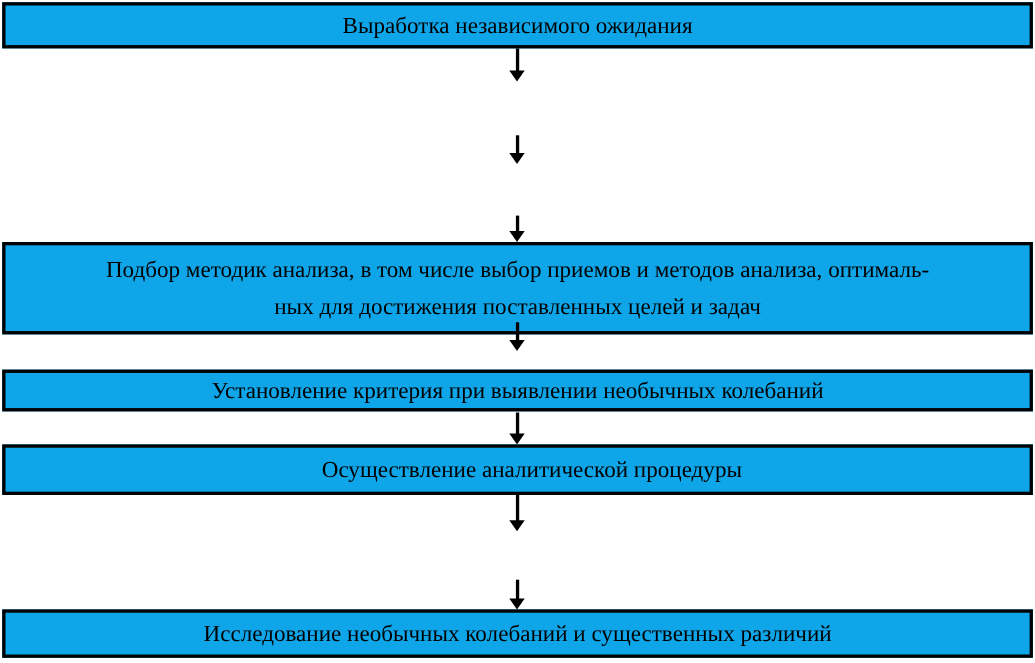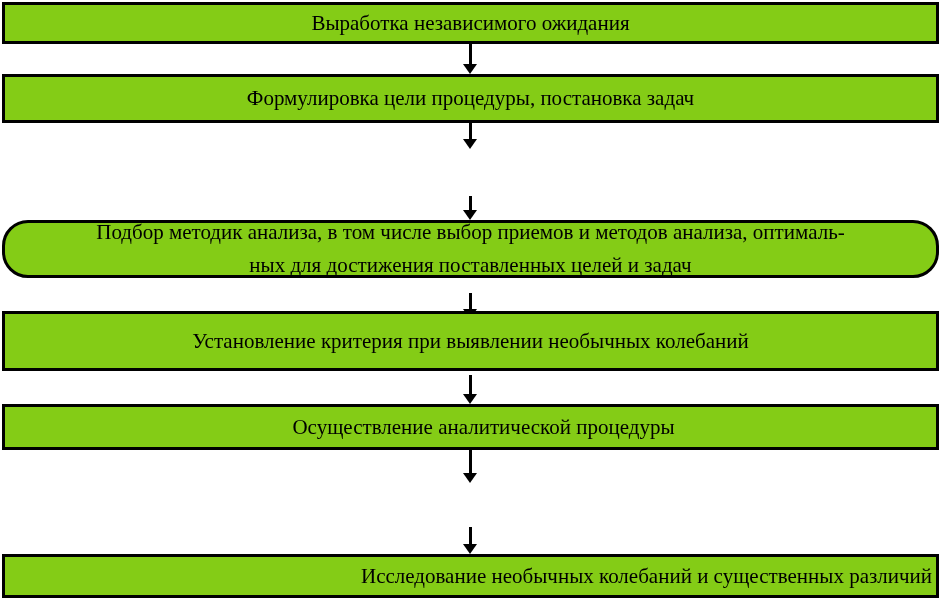--- a/index.html
+++ b/index.html
@@ -15,41 +15,41 @@
     font-family: "Liberation Serif", "DejaVu Serif", serif;
     color: #000000;
     overflow: hidden;
   }
   .box {
     position: absolute;
     left: 2px;
     width: 937px;
     box-sizing: border-box;
     border: 3px solid #000000;
-    background: #84cc16;
+    background: #0ea5e9;
     display: flex;
     align-items: center;
     justify-content: center;
     text-align: center;
   }
   .box-label {
     font-size: 21px;
     line-height: 1.25;
     white-space: pre-line;
     padding: 0 4px;
   }
   .b1 { top: 2px;   height: 42px; }
   .b2 { top: 74px;  height: 49px; }
   .b3 { top: 149px; height: 47px; }
-  .b4 { top: 220px; height: 58px; border-radius: 26px; }
+  .b4 { top: 220px; height: 84px; }
   .b4 .box-label { line-height: 33px; }
-  .b5 { top: 311px; height: 60px; }
+  .b5 { top: 336px; height: 38px; }
   .b6 { top: 404px; height: 46px; padding-left: 26px; }
   .b7 { top: 483px; height: 44px; }
-  .b8 { top: 554px; height: 44px; justify-content: flex-end; }
+  .b8 { top: 554px; height: 44px; }
 
   .connector {
     position: absolute;
     left: 462px;
     width: 16px;
   }
   .a1 { top: 44px;  height: 30px; }
   .a2 { top: 123px; height: 26px; }
   .a3 { top: 196px; height: 24px; }
   .a4 { top: 293px; height: 26px; }
@@ -84,23 +84,20 @@
 
   <div class="box b1">
     <span class="box-label">Выработка независимого ожидания</span>
   </div>
 
   <div class="connector a1">
     <span class="stem"></span>
     <span class="head"></span>
   </div>
 
-  <div class="box b2">
-    <span class="box-label">Формулировка цели процедуры, постановка задач</span>
-  </div>
 
   <div class="connector a2">
     <span class="stem"></span>
     <span class="head"></span>
   </div>
 
 
   <div class="connector a3">
     <span class="stem"></span>
     <span class="head"></span>

